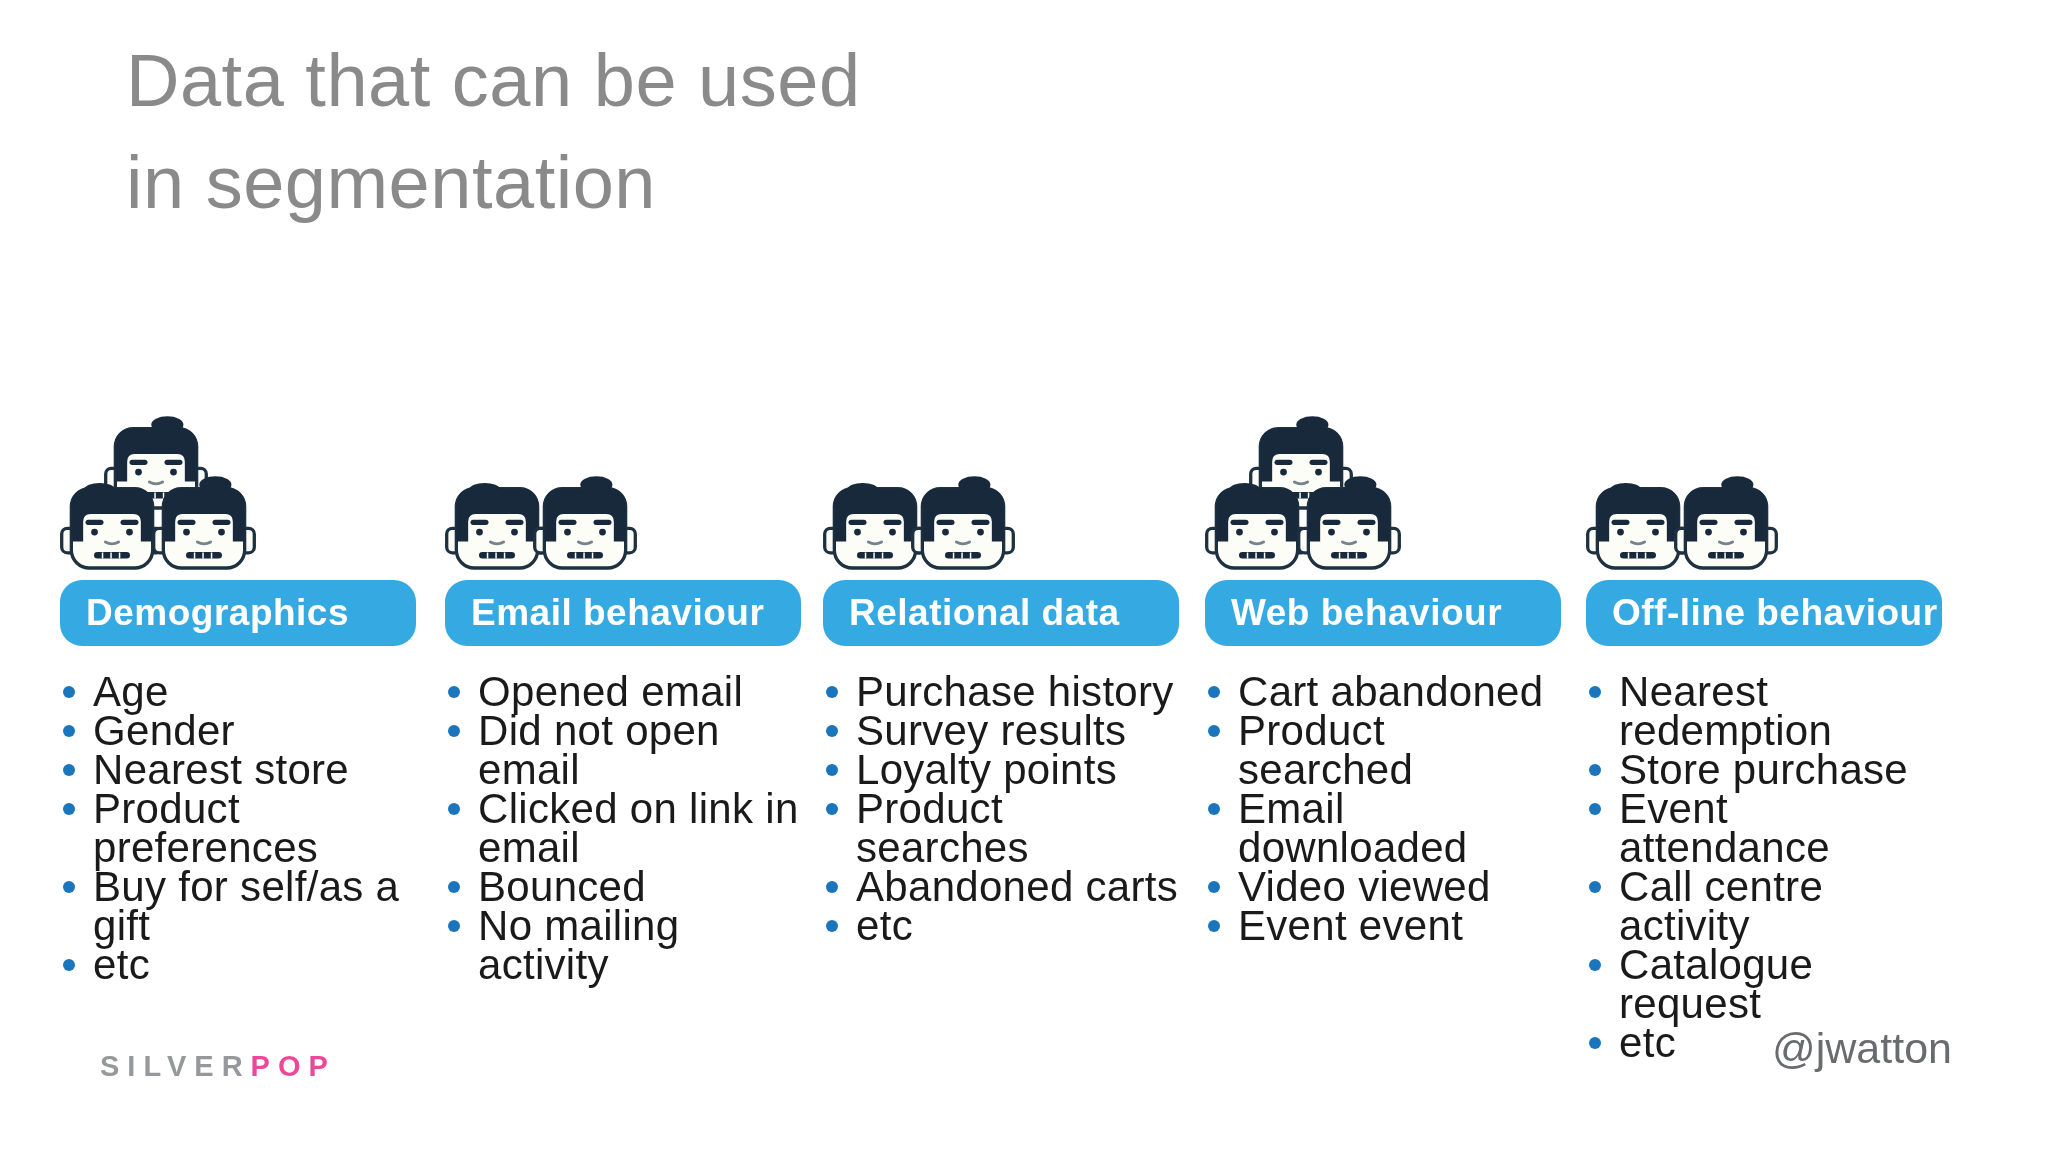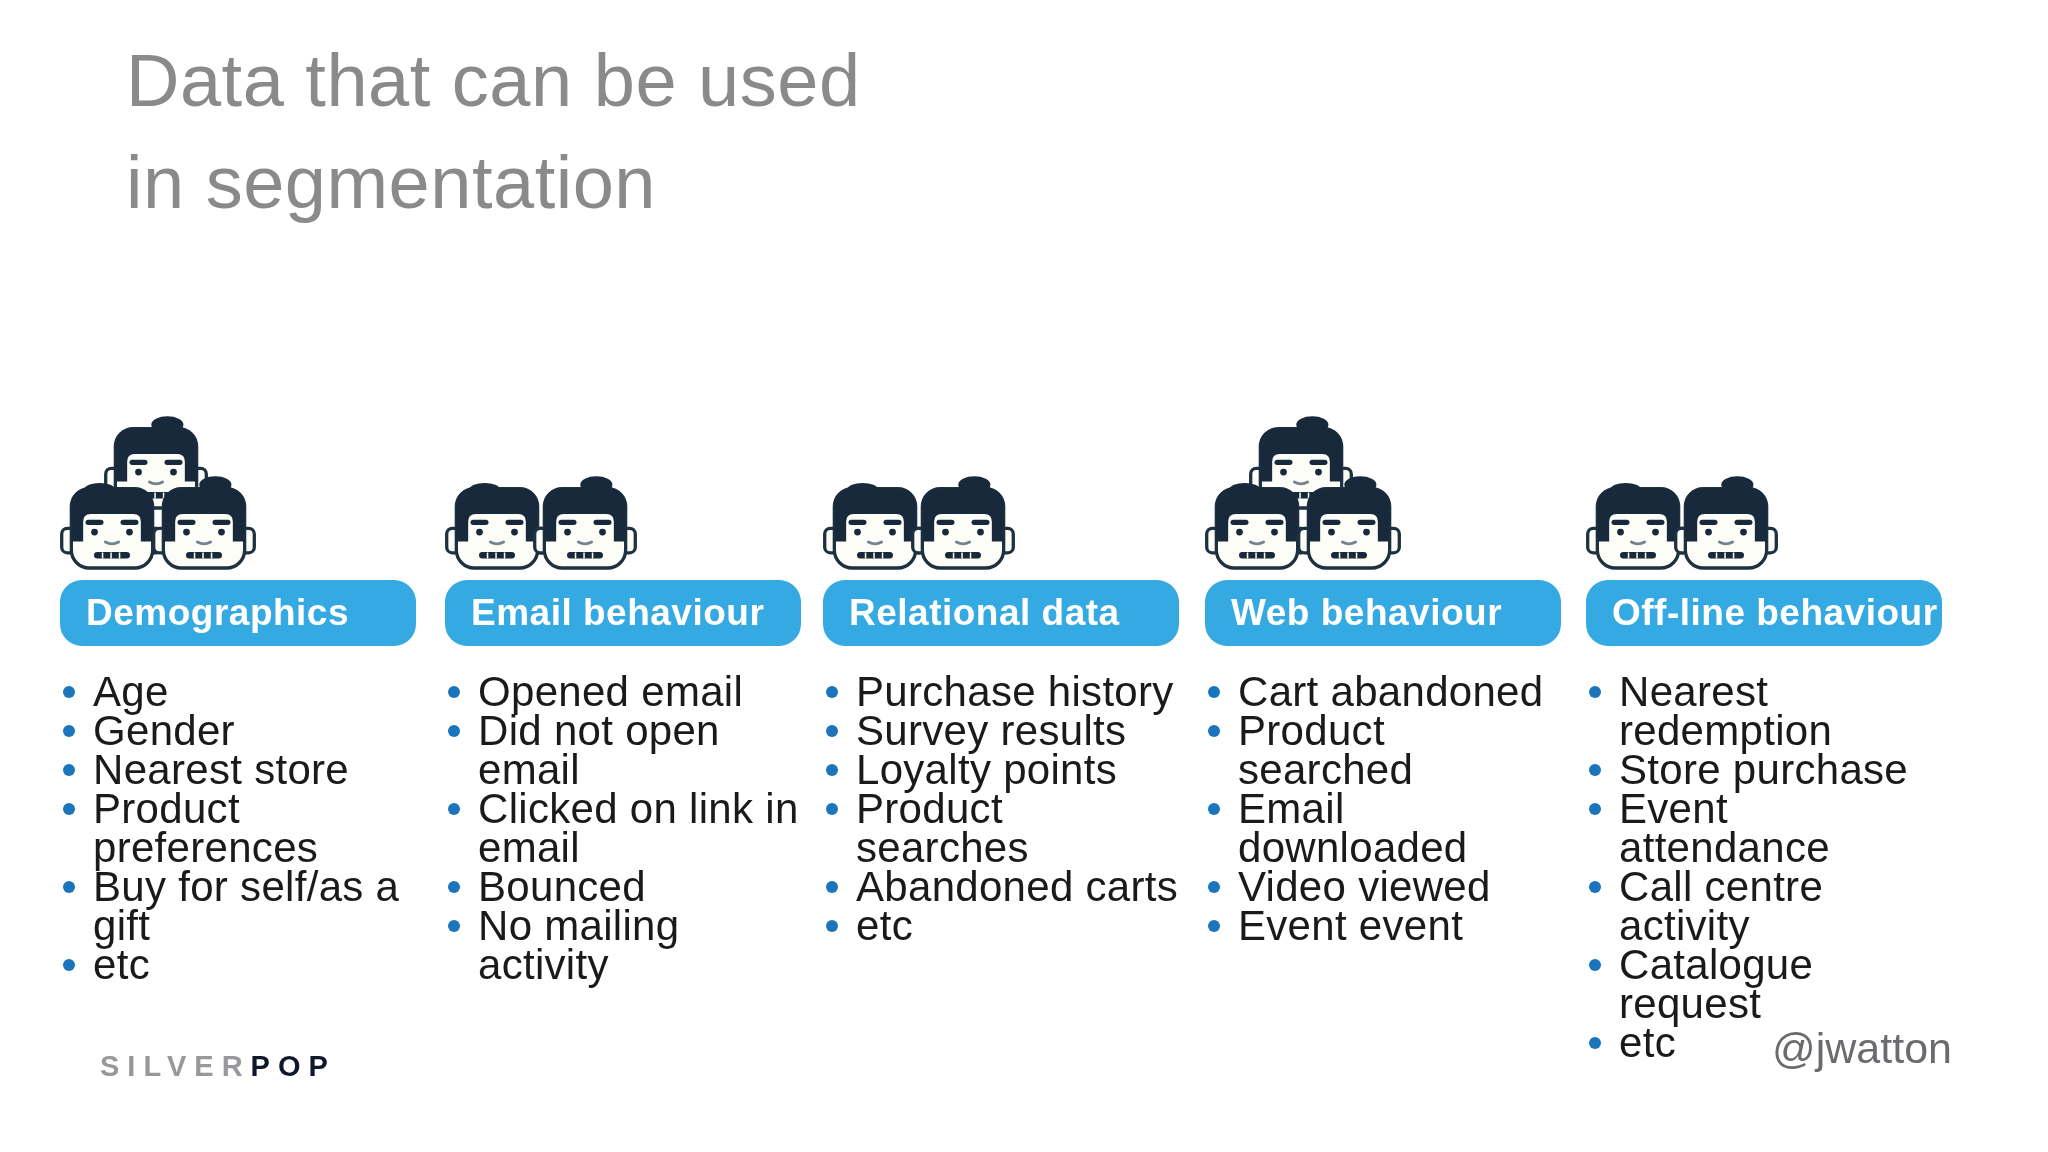--- a/index.html
+++ b/index.html
@@ -92,21 +92,21 @@
   
   .logo{
     position:absolute;
     left:100px;
     top:1050px;
     font-size:29px;
     font-weight:600;
     letter-spacing:8px;
   }
   .logo .silver{color:#96989b;}
-  .logo .pop{color:#0f172a;}
+  .logo .pop{color:#ec4899;}
   .handle{
     position:absolute;
     right:96px;
     top:1024px;
     font-size:43px;
     color:#6a6b6e;
     text-align:right;
   }
   .defs{position:absolute;width:0;height:0;overflow:hidden;}
 </style>

